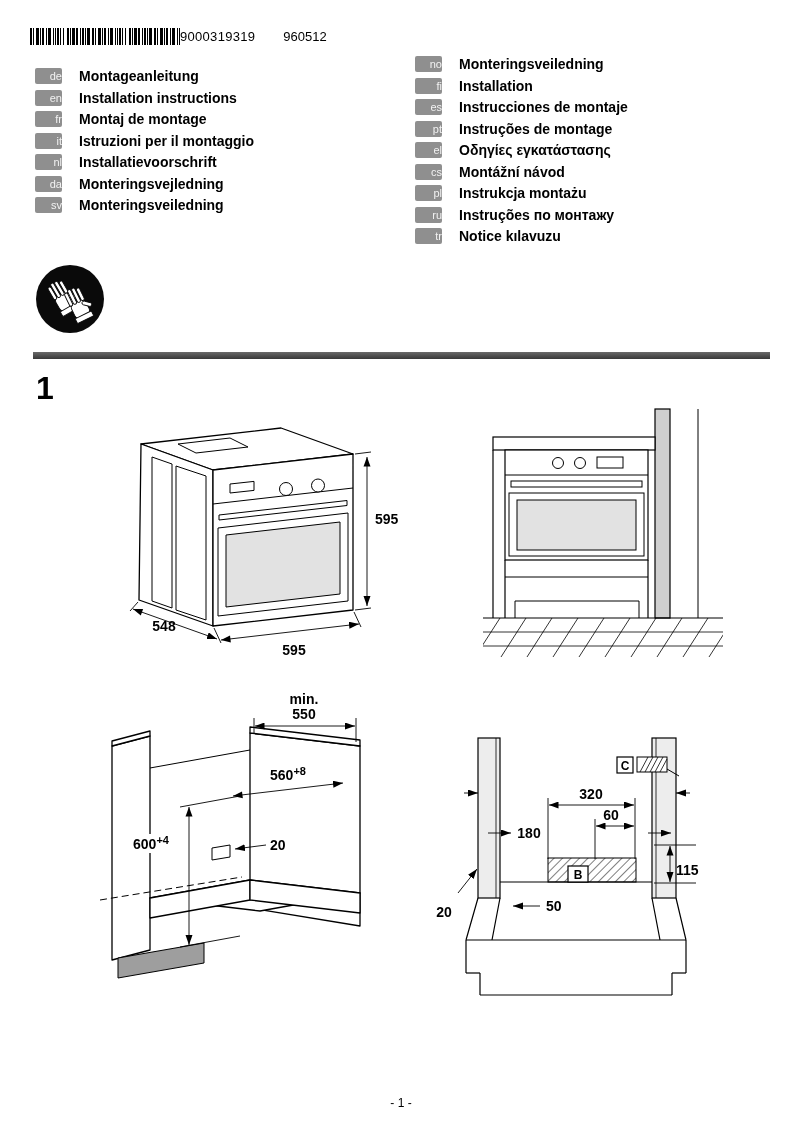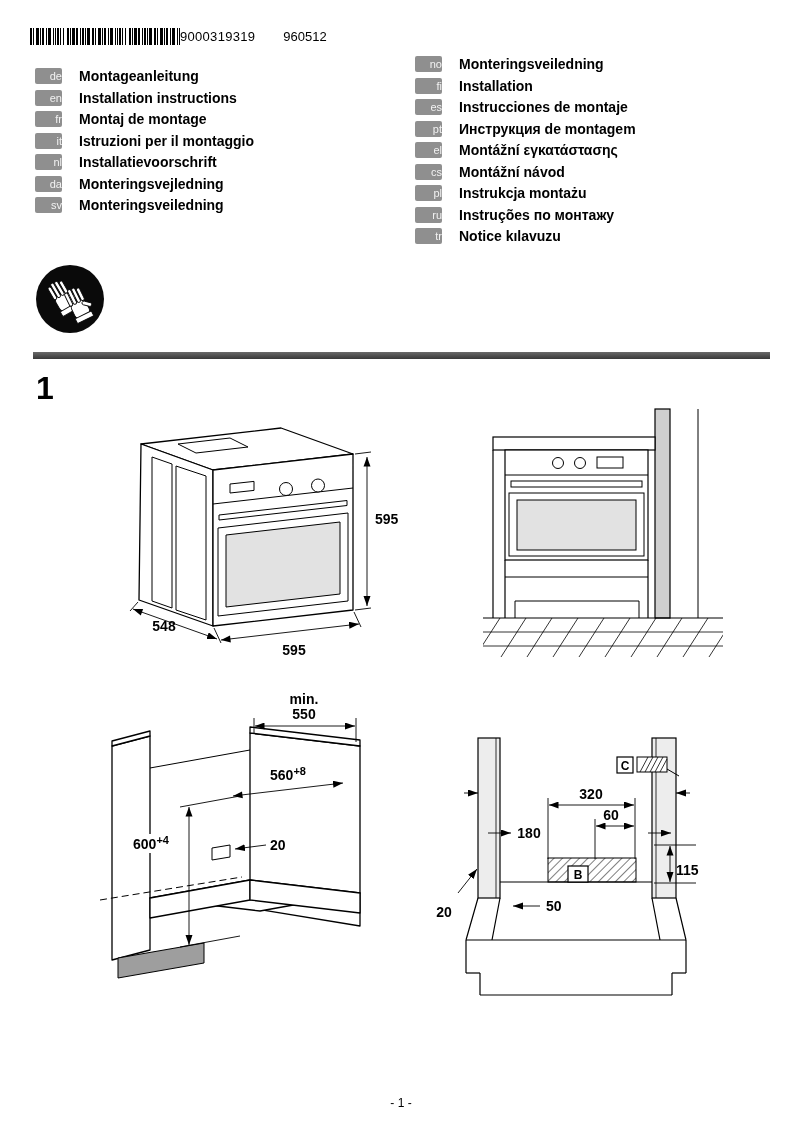--- a/index.html
+++ b/index.html
@@ -103,25 +103,25 @@
     <div class="lang-item">
       <span class="lang-code">fi</span>
       <span class="lang-title">Installation</span>
     </div>
     <div class="lang-item">
       <span class="lang-code">es</span>
       <span class="lang-title">Instrucciones de montaje</span>
     </div>
     <div class="lang-item">
       <span class="lang-code">pt</span>
-      <span class="lang-title">Инструкция de montagem</span>
+      <span class="lang-title">Instruções de montage</span>
     </div>
     <div class="lang-item">
       <span class="lang-code">el</span>
-      <span class="lang-title">Montážní εγκατάστασης</span>
+      <span class="lang-title">Οδηγίες εγκατάστασης</span>
     </div>
     <div class="lang-item">
       <span class="lang-code">cs</span>
       <span class="lang-title">Montážní návod</span>
     </div>
     <div class="lang-item">
       <span class="lang-code">pl</span>
       <span class="lang-title">Instrukcja montażu</span>
     </div>
     <div class="lang-item">

